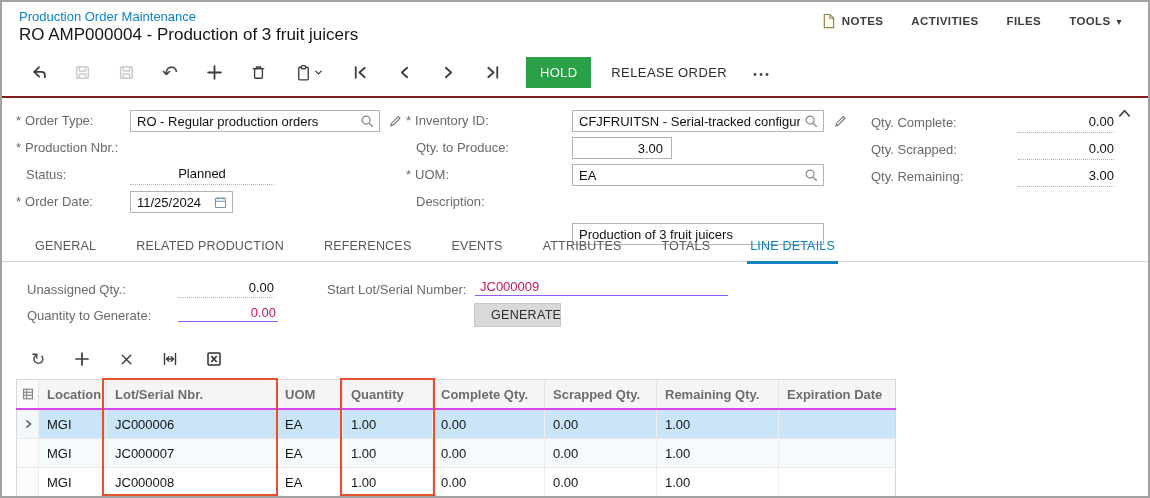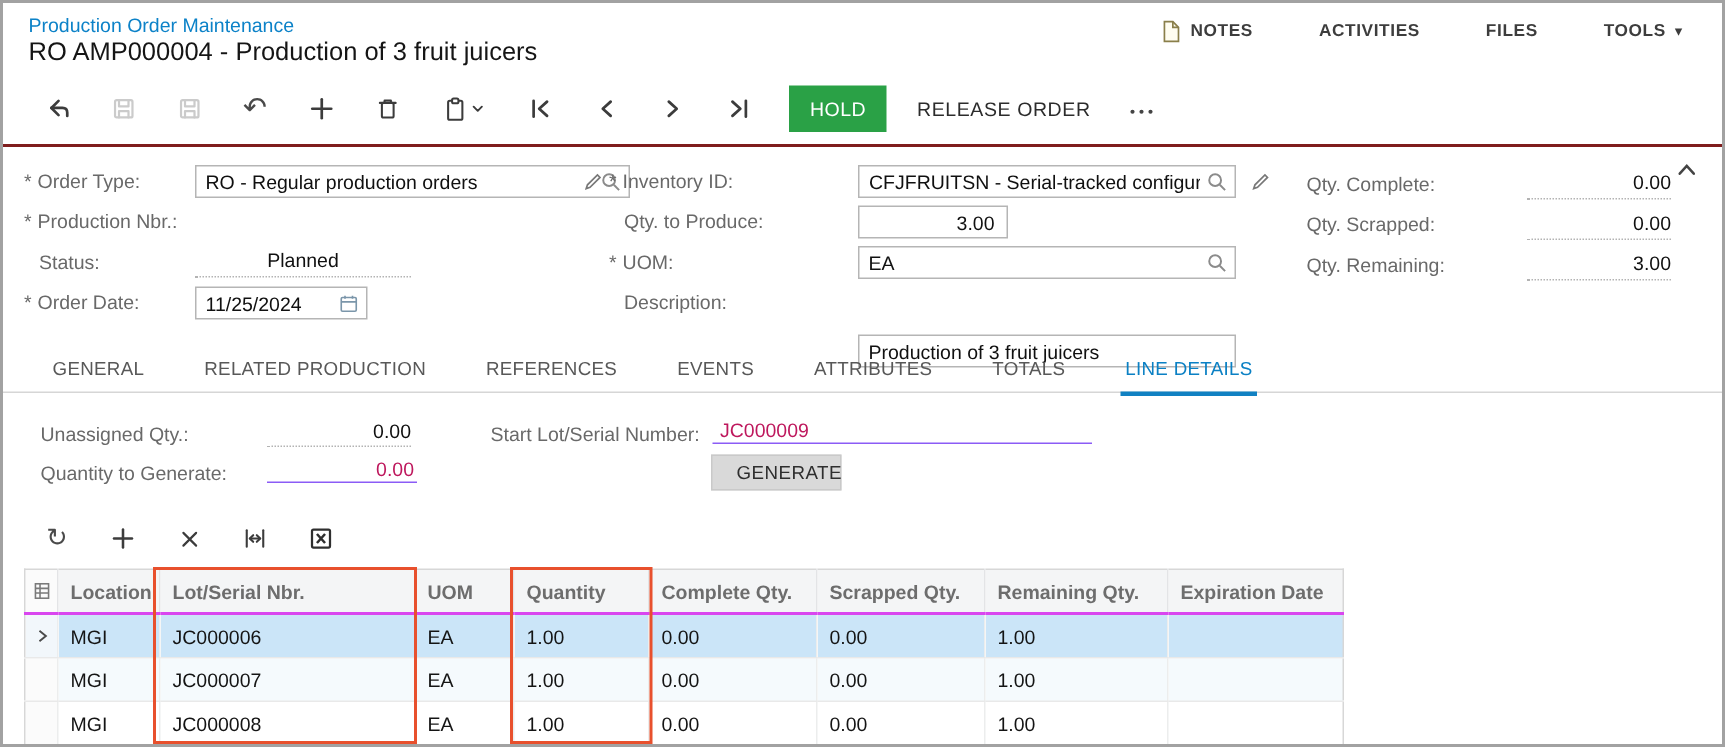--- a/index.html
+++ b/index.html
@@ -7,21 +7,21 @@
        border:2px solid #a2a2a2;font-family:"Liberation Sans",sans-serif;overflow:hidden;
        -webkit-font-smoothing:antialiased;}
   .noselect{user-select:none;}
   svg{display:block;}
   .icon-dark{stroke:#3c3c3c;fill:none;stroke-width:1.7;stroke-linecap:round;stroke-linejoin:round;}
   .icon-disabled{stroke:#cbcbcb;fill:none;stroke-width:1.4;stroke-linecap:round;stroke-linejoin:round;}
 
   
   .breadcrumb{position:absolute;left:17px;top:7px;font-size:13px;color:#0c82c8;cursor:pointer;}
   .page-title{position:absolute;left:17px;top:23px;font-size:17px;color:#151515;}
-  .top-actions{position:absolute;right:26px;top:11px;display:flex;gap:44px;align-items:center;}
+  .top-actions{position:absolute;right:26px;top:11px;display:flex;gap:28px;align-items:center;}
   .top-action{display:flex;align-items:center;gap:6px;font-size:11.5px;font-weight:700;
               letter-spacing:.4px;color:#3d3d3d;cursor:pointer;}
 
   
   .cmd-toolbar{position:absolute;top:53px;left:14px;height:34px;display:flex;align-items:center;}
   .tb-btn{width:30px;height:30px;display:flex;align-items:center;justify-content:center;
           background:none;border:none;padding:0;margin:0 7px;cursor:pointer;}
   .tb-glyph{font-family:"DejaVu Sans",sans-serif;font-size:19px;color:#4a4a4a;line-height:1;}
   .btn-hold{margin-left:12px;background:#2aa146;color:#fff;border:none;font-family:inherit;
             font-size:13px;letter-spacing:.3px;padding:8px 14px;cursor:pointer;}
@@ -194,42 +194,42 @@
             <circle cx="10" cy="11" r="1.4"></circle>
             <circle cx="16" cy="11" r="1.4"></circle>
           </g>
         </svg>
     </button>
   </div>
 
   <div class="form-panel">
 
     <div class="flabel" style="left:14px;top:12px;"><span class="req-star">*</span><span>Order Type:</span></div>
-    <div class="ibox" style="left:128px;top:12px;width:290px;justify-content:flex-end;">
+    <div class="ibox" style="left:128px;top:12px;width:250px;justify-content:flex-end;">
       <input value="RO - Regular production orders" style="">
       <button class="lens-btn">
         <svg width="15" height="15" viewBox="0 0 16 16">
             <circle cx="6.5" cy="6.5" r="4.2" fill="none" stroke="#8b8b8b" stroke-width="1.4"></circle>
             <line x1="9.8" y1="9.8" x2="13.6" y2="13.6" stroke="#8b8b8b" stroke-width="1.4"></line>
           </svg>
       </button>
     </div>
     <button class="pencil-btn" style="left:386px;top:15px;">
       <svg width="15" height="15" viewBox="0 0 16 16">
           <path d="M3 13.6 L3.9 10.9 L11 3.8 L12.8 5.6 L5.7 12.7 L3 13.6 Z" fill="none" stroke="#787878" stroke-width="1.2"></path>
         </svg>
     </button>
 
     <div class="flabel" style="left:14px;top:39px;"><span class="req-star">*</span><span>Production Nbr.:</span></div>
 
     <div class="flabel" style="left:24px;top:66px;">Status:</div>
     <div class="ro-value" style="left:128px;top:66px;width:144px;text-align:center;">Planned</div>
 
     <div class="flabel" style="left:14px;top:93px;"><span class="req-star">*</span><span>Order Date:</span></div>
-    <div class="ibox" style="left:128px;top:93px;width:115px;">
+    <div class="ibox" style="left:128px;top:93px;width:103px;">
       <input value="11/25/2024" style="">
       <button class="cal-btn">
         <svg width="15" height="15" viewBox="0 0 18 18">
             <rect x="3" y="4" width="12" height="11" rx="1" fill="none" stroke="#7b96aa" stroke-width="1.3"></rect>
             <path d="M3 7.5 H15 M6 2.5 V5 M12 2.5 V5" fill="none" stroke="#7b96aa" stroke-width="1.3"></path>
           </svg>
       </button>
     </div>
 
     <div class="flabel" style="left:404px;top:12px;"><span class="req-star">*</span><span>Inventory ID:</span></div>

